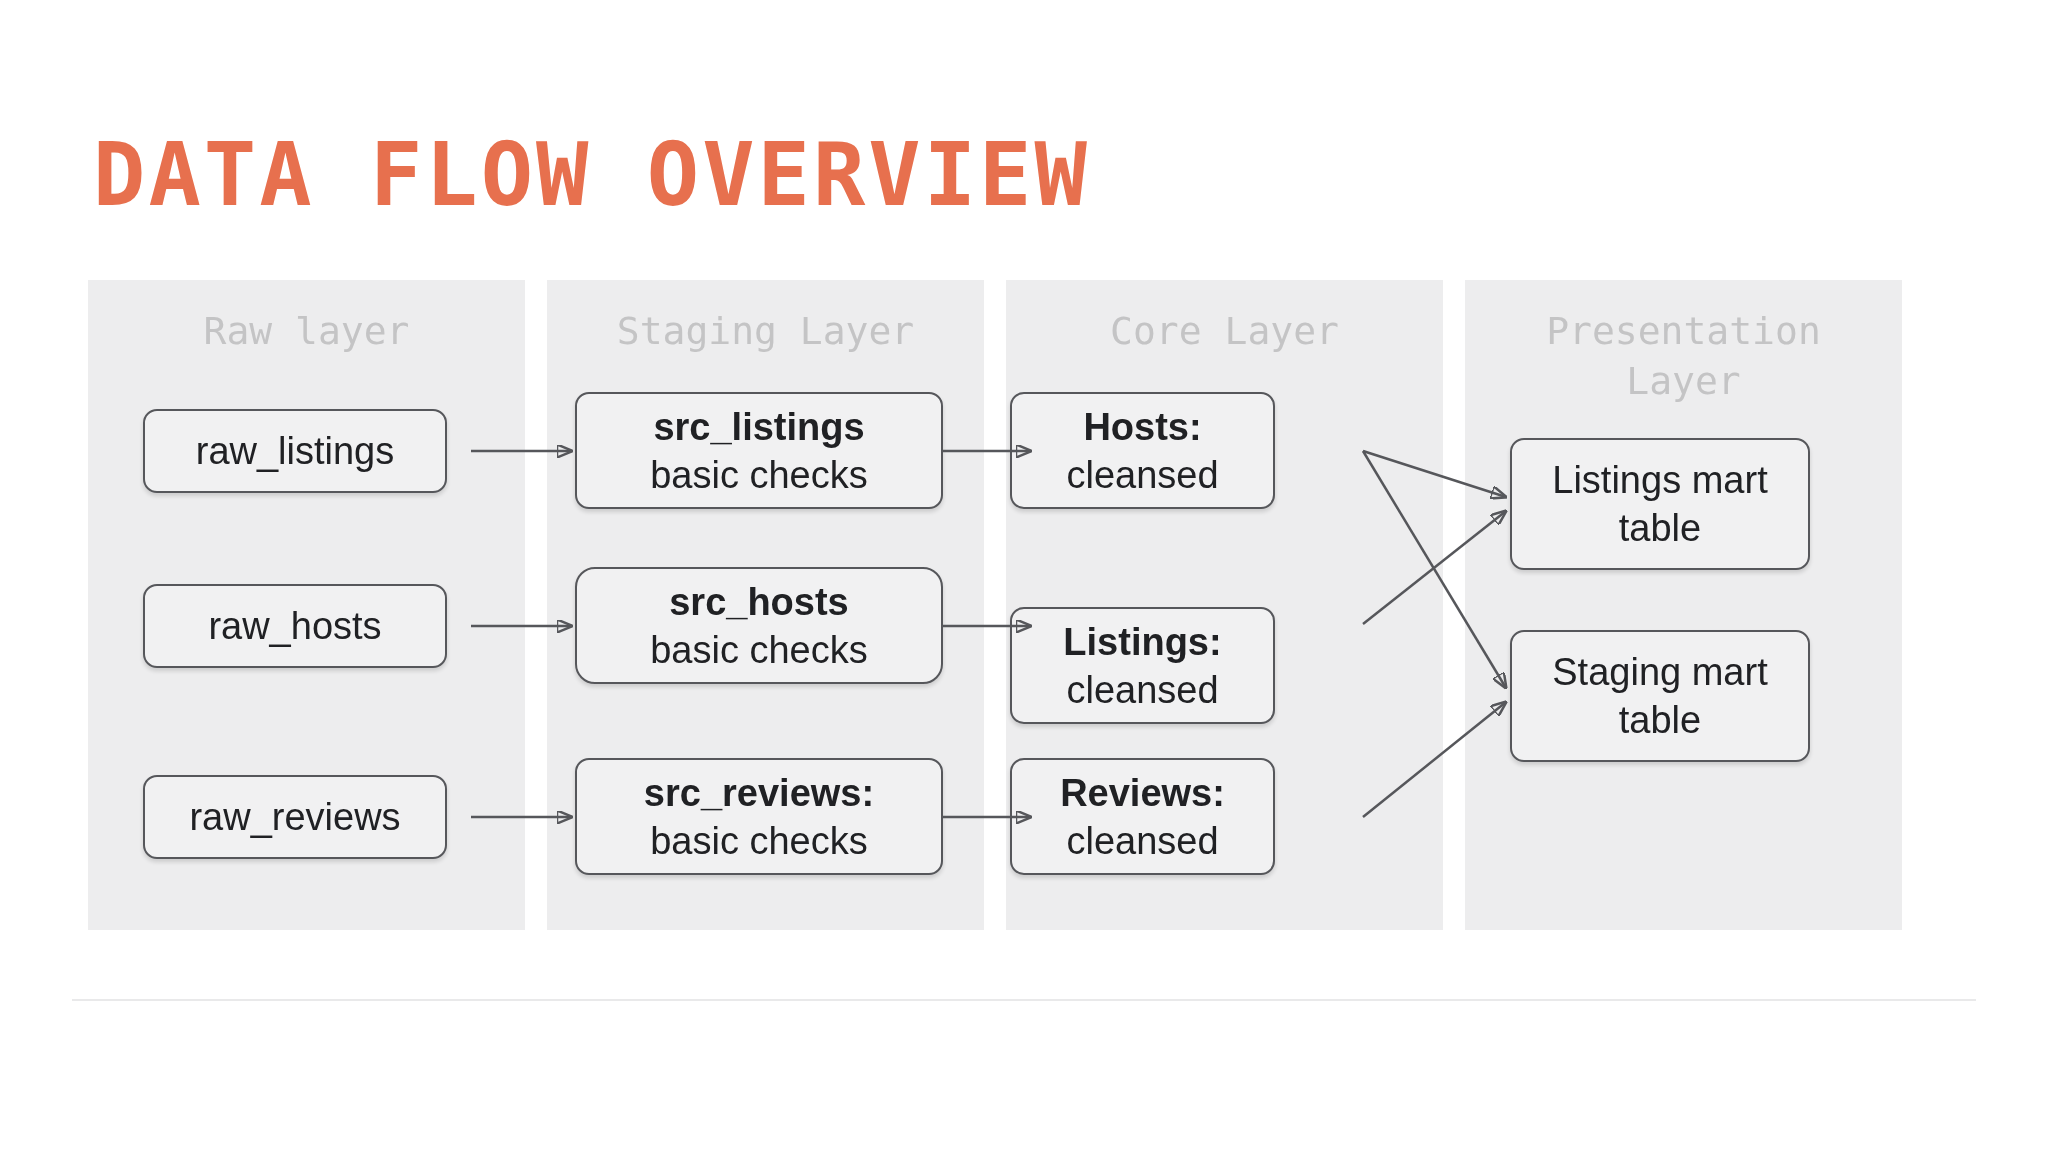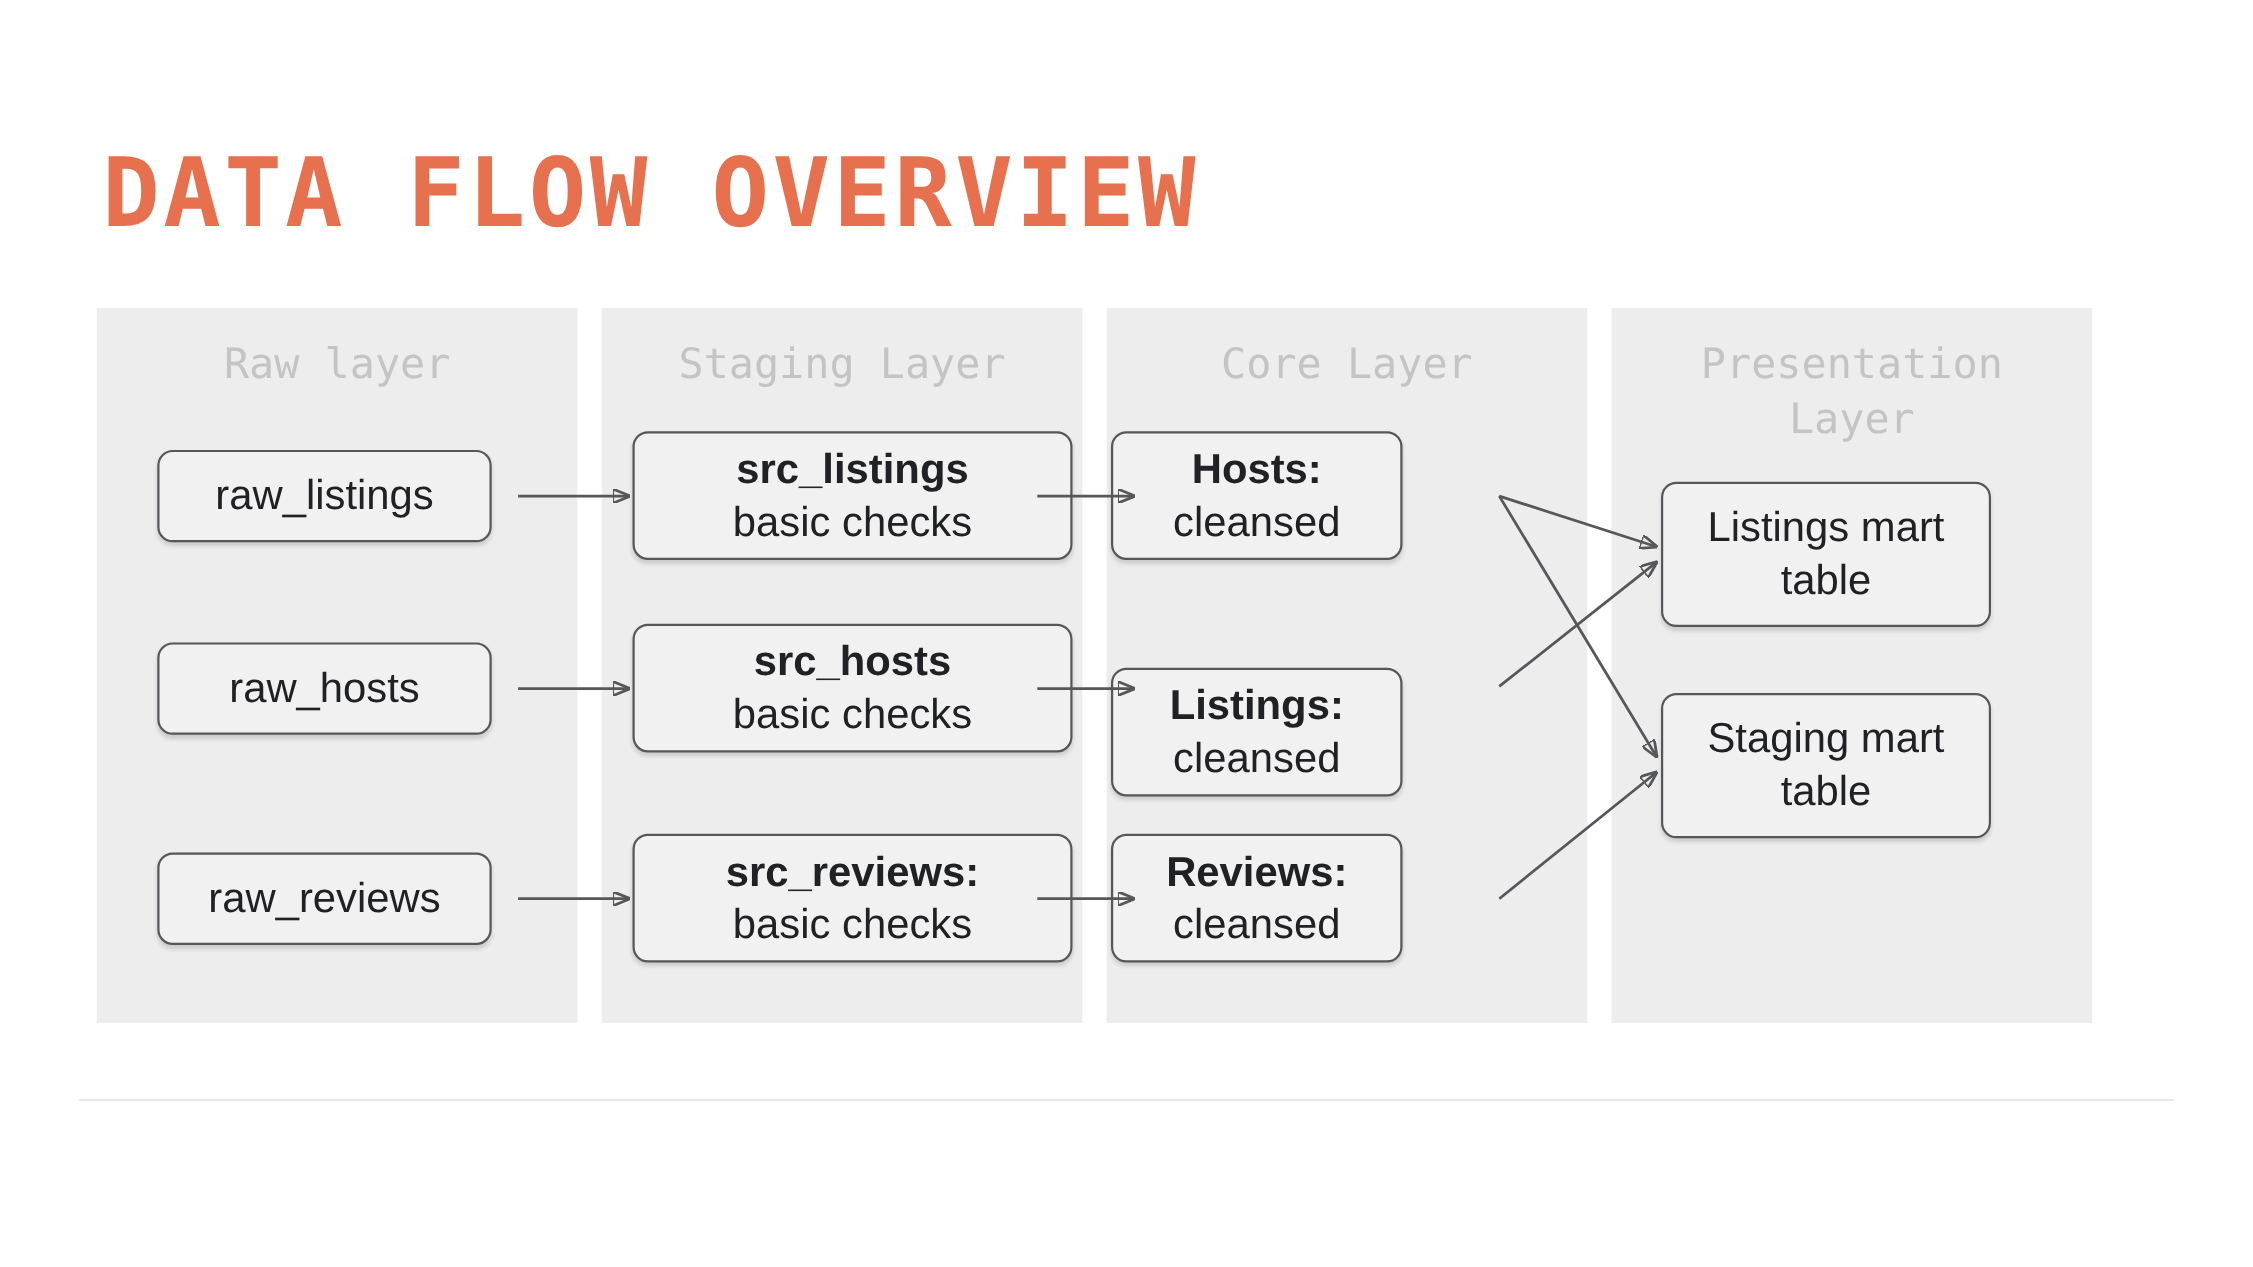--- a/index.html
+++ b/index.html
@@ -56,23 +56,23 @@
     line-height:48px;
     color:#202124;
   }
   .node .b { font-weight:bold; }
   
   .n-raw { left:143px; width:304px; height:84px; }
   .n-raw-listings { top:409px; }
   .n-raw-hosts    { top:584px; }
   .n-raw-reviews  { top:775px; }
   
-  .n-src { left:575px; width:400px; height:117px; }
+  .n-src { left:575px; width:368px; height:117px; }
   .n-src-listings { top:392px; }
-  .n-src-hosts    { top:567px; }
+  .n-src-hosts    { top:567px;border-radius:20px; }
   .n-src-reviews  { top:758px; }
   
   .n-core { left:1010px; width:265px; height:117px; }
   .n-core-hosts    { top:392px; }
   .n-core-listings { top:567px;margin-top:40px; }
   .n-core-reviews  { top:758px; }
   
   .n-mart { left:1510px; width:300px; height:132px; padding:0 30px; }
   .n-mart-listings { top:438px; }
   .n-mart-reviews  { top:630px; }

